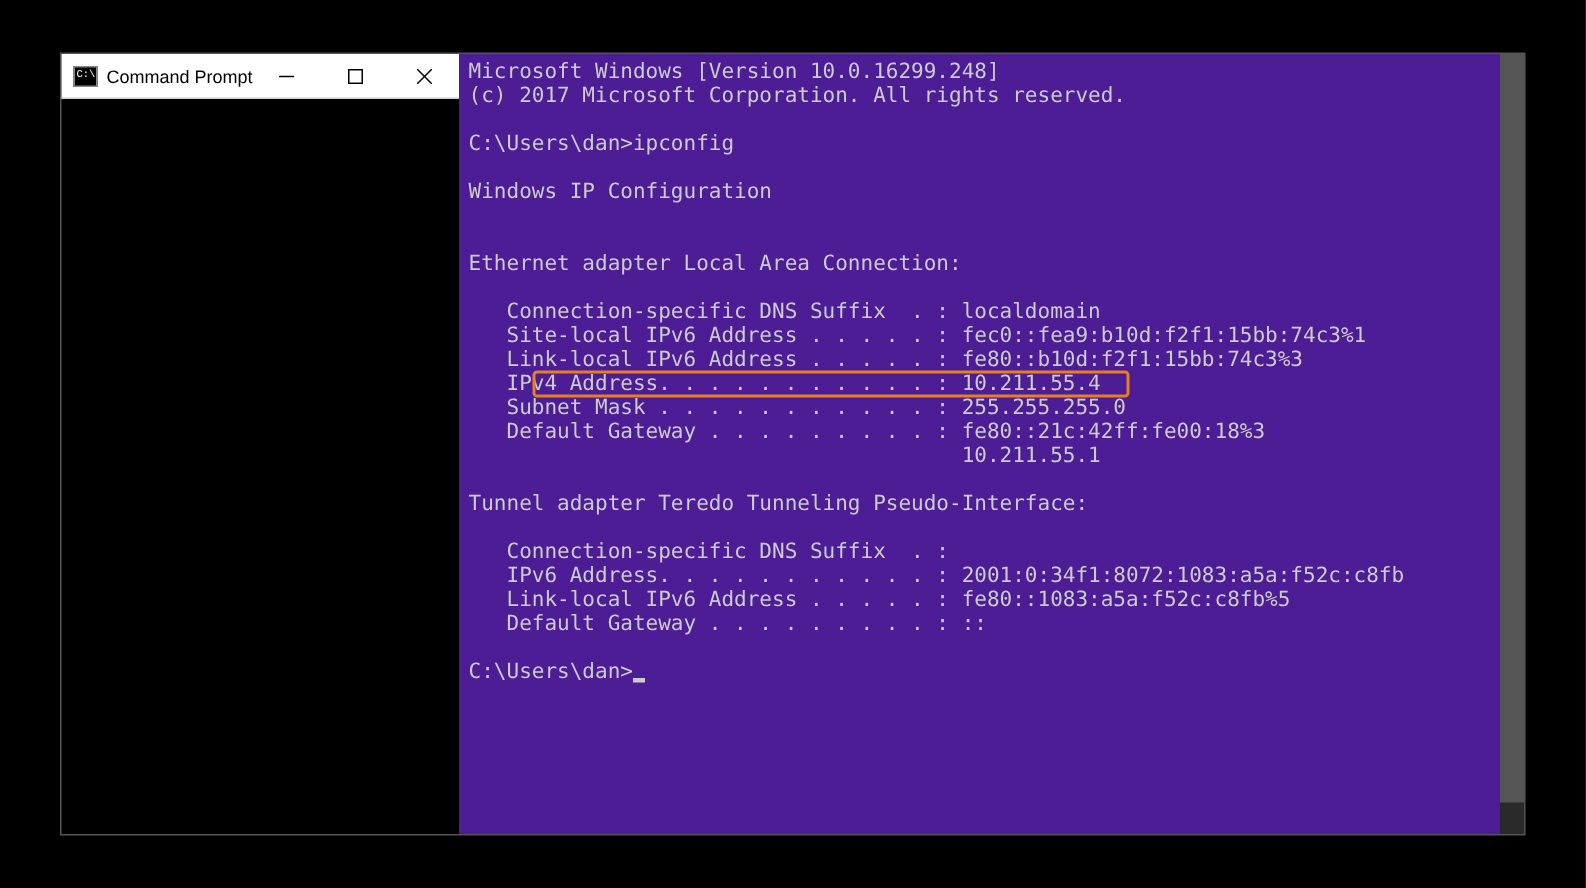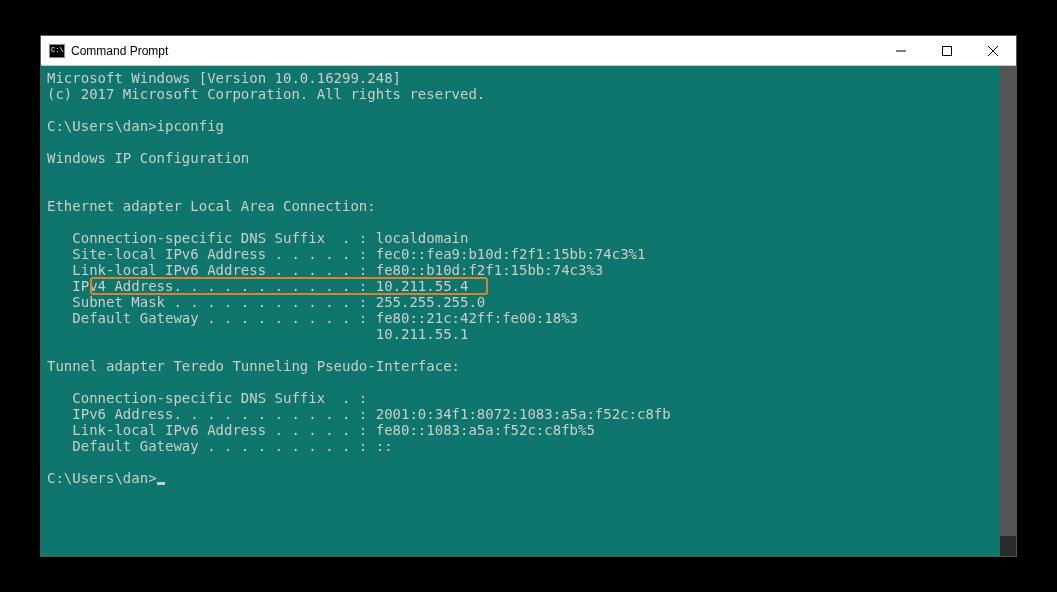--- a/index.html
+++ b/index.html
@@ -13,21 +13,21 @@
       height: 592px;
       padding: 35px 40px;
       font-family: Consolas, 'Courier New', monospace;
     }
     .window {
       width: 100%;
       height: 100%;
       background: #000;
       border: 1px solid #555;
       display: flex;
-      flex-direction: column;
+      flex-direction: row;
     }
     .titlebar {
       background: #fff;
       height: 30px;
       display: flex;
       align-items: center;
       padding: 0 0 0 8px;
       border-bottom: 1px solid #ccc;
     }
     .title-icon {
@@ -62,21 +62,21 @@
       display: flex;
       align-items: center;
       justify-content: center;
       font-family: 'Segoe UI', sans-serif;
       font-size: 11px;
       color: #000;
       cursor: pointer;
     }
     .terminal-body {
       flex: 1;
-      background: #0f766e;
+      background: #4c1d95;
       position: relative;
       overflow: hidden;
     }
     .terminal-content {
       padding: 4px 6px;
       color: #ccc;
       font-size: 14px;
       line-height: 16px;
       white-space: pre;
       font-family: Consolas, 'Lucida Console', monospace;

